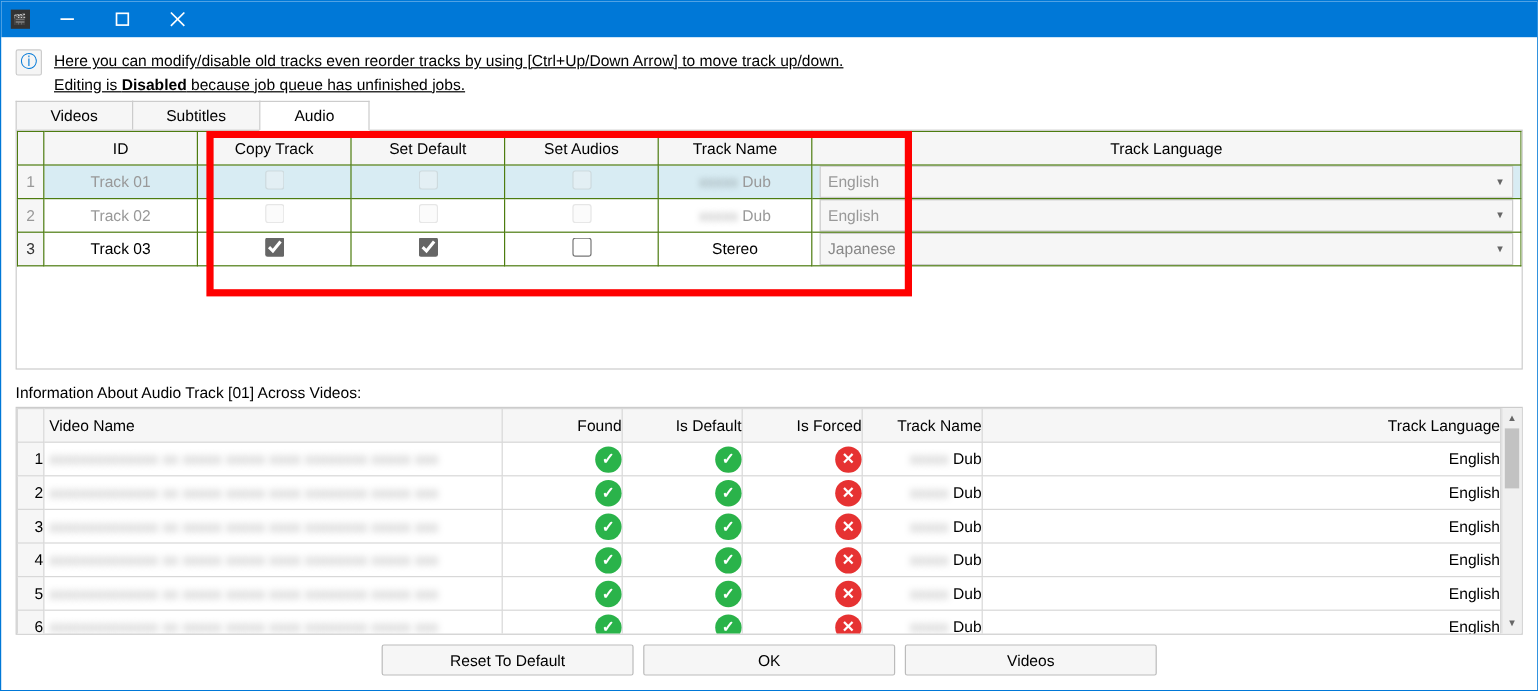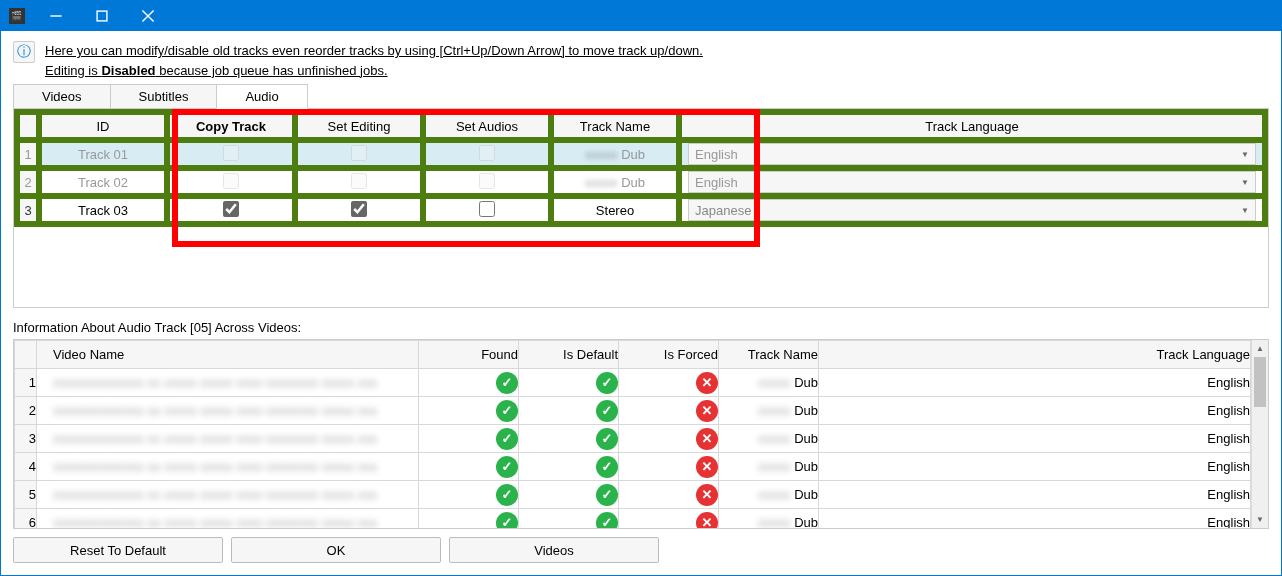--- a/index.html
+++ b/index.html
@@ -95,21 +95,21 @@
     height: 200px;
     overflow: hidden;
     margin-top: -1px;
     background: #fff;
   }
   .grid1 {
     width: 100%;
     border-collapse: collapse;
   }
   .grid1 th, .grid1 td {
-    border: 6px solid #4d7c0f;
+    border: 1px solid #4d7c0f;
     text-align: center;
     height: 28px;
     font-weight: normal;
     font-size: 13px;
     background: #fff;
   }
   .grid1 th {
     background: #f6f6f6;
   }
   .grid1 tbody tr.sel td {
@@ -118,21 +118,21 @@
   .grid1 tbody tr.disabled-row td {
     color: #999;
   }
   .grid1 .rownum {
     width: 22px;
     background: #f6f6f6 !important;
     color: #333;
     font-weight: normal;
   }
   .grid1 .id-col { width: 128px; }
-  .grid1 .copy-col { width: 128px; font-weight: bold; }
+  .grid1 .copy-col { width: 128px; }
   .grid1 .def-col { width: 128px; }
   .grid1 .forced-col { width: 128px; }
   .grid1 .name-col { width: 128px; }
   .grid1 .lang-col { }
   .grid1 input[type=checkbox] {
     width: 16px; height: 16px;
     accent-color: #666;
   }
   .grid1 tbody tr.disabled-row input[type=checkbox] {
     opacity: 0.55;
@@ -212,21 +212,21 @@
     text-align: right;
     height: 28px;
     font-weight: normal;
     font-size: 13px;
   }
   .grid2 th { background: #f6f6f6; }
   .grid2 .rownum {
     width: 22px;
     background: #f6f6f6;
   }
-  .grid2 .vname-col { width: 382px; text-align: left; padding-left: 16px; }
+  .grid2 .vname-col { width: 382px; text-align: left; padding-left: 4px; }
   .grid2 .found-col { width: 100px; }
   .grid2 .def-col { width: 100px; }
   .grid2 .forced-col { width: 100px; }
   .grid2 .tname-col { width: 100px; }
   .grid2 .tlang-col { }
   .grid2 .blur {
     color: transparent;
     text-shadow: 0 0 6px rgba(0,0,0,0.35);
   }
   .status-icon {
@@ -239,20 +239,21 @@
     font-size: 13px;
     font-weight: 700;
   }
   .status-icon.ok { background: #2ab34a; }
   .status-icon.no { background: #e63232; }
 
   
   .button-row {
     display: flex;
     gap: 8px;
+    justify-content: center;
     padding: 8px 0 0 0;
   }
   .button-row button {
     width: 210px;
     height: 26px;
     border: 1px solid #bbb;
     background: #f6f6f6;
     border-radius: 2px;
     font-size: 13px;
   }
@@ -303,21 +304,21 @@
   </div>
 
   <div class="table-wrap">
     <div class="red-highlight"></div>
     <table class="grid1">
       <thead>
         <tr>
           <th class="rownum"></th>
           <th class="id-col">ID</th>
           <th class="copy-col">Copy Track</th>
-          <th class="def-col">Set Editing</th>
+          <th class="def-col">Set Default</th>
           <th class="forced-col">Set Audios</th>
           <th class="name-col">Track Name</th>
           <th class="lang-col">Track Language</th>
         </tr>
       </thead>
       <tbody id="tracks-tbody">
           <tr class="disabled-row sel">
             <td class="rownum">1</td>
             <td>Track 01</td>
             <td><input type="checkbox" disabled="" style=""></td>
@@ -356,21 +357,21 @@
               <div class="lang-inner">
                 <span>Japanese</span>
                 <span class="caret">▼</span>
               </div>
             </td>
           </tr>
         </tbody>
     </table>
   </div>
 
-  <div class="section-label">Information About Audio Track [05] Across Videos:</div>
+  <div class="section-label">Information About Audio Track [01] Across Videos:</div>
 
   <div class="table-wrap2">
     <table class="grid2">
       <thead>
         <tr>
           <th class="rownum"></th>
           <th class="vname-col">Video Name</th>
           <th class="found-col">Found</th>
           <th class="def-col">Is Default</th>
           <th class="forced-col">Is Forced</th>

